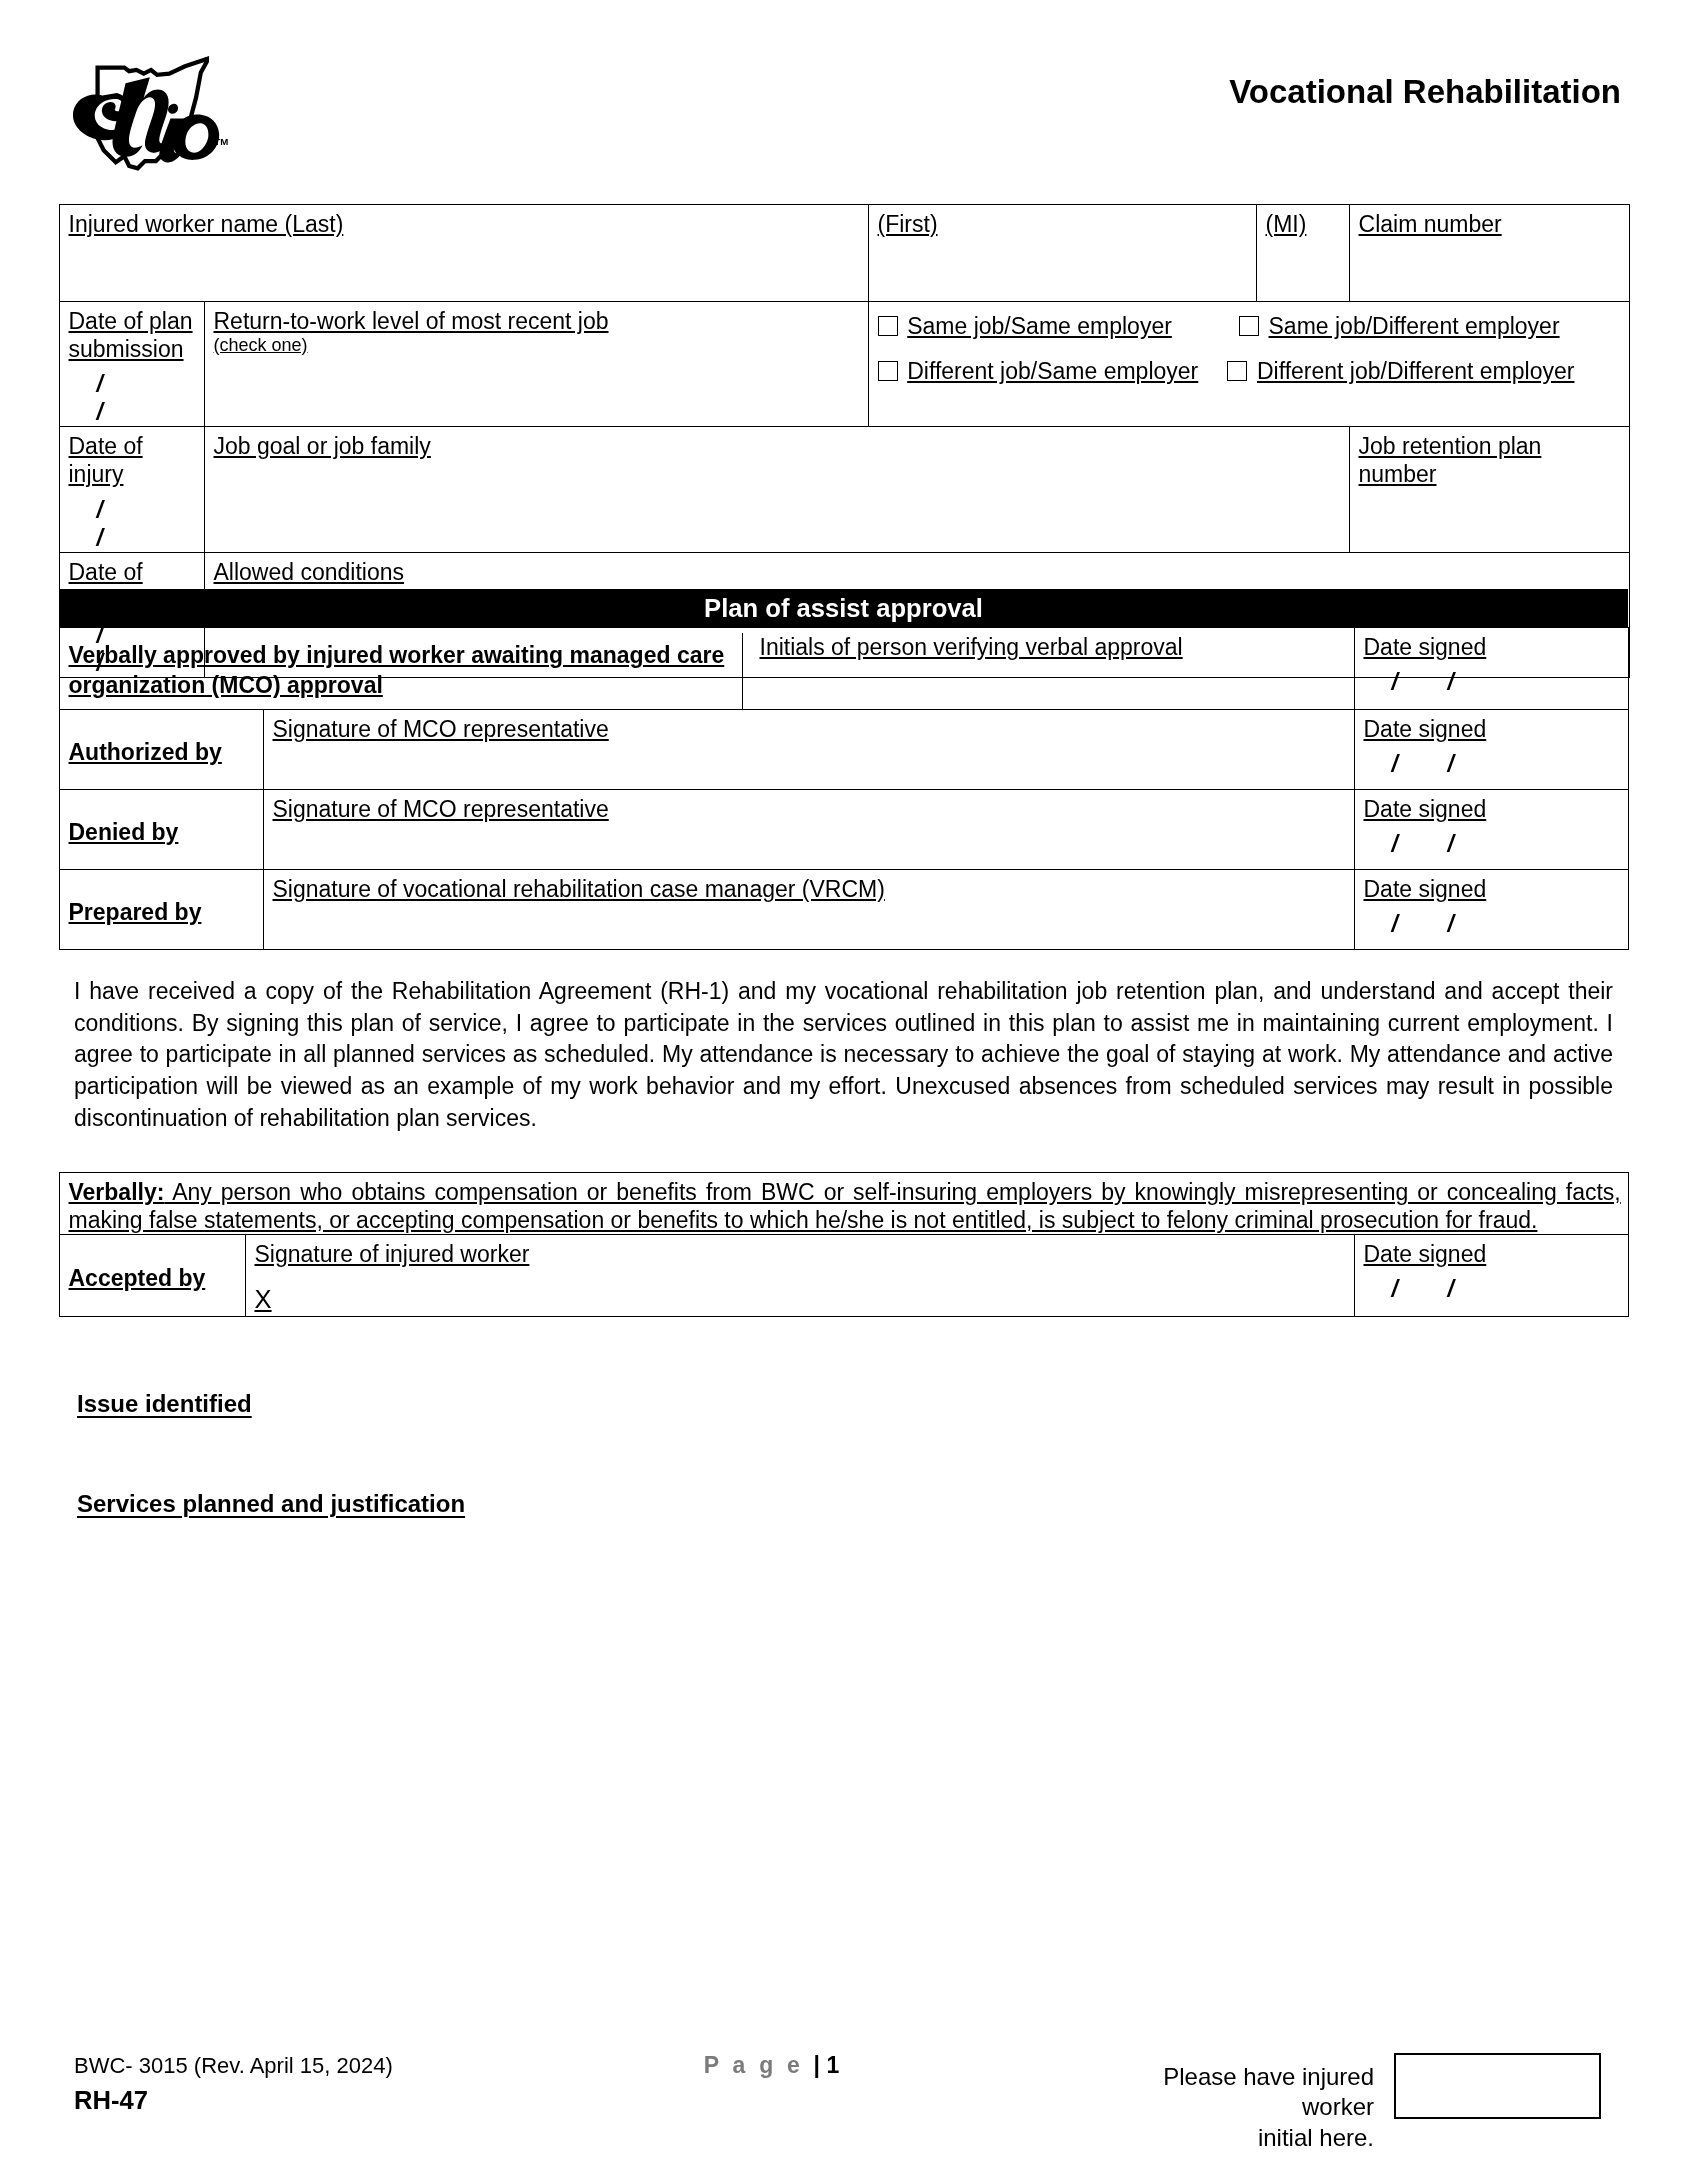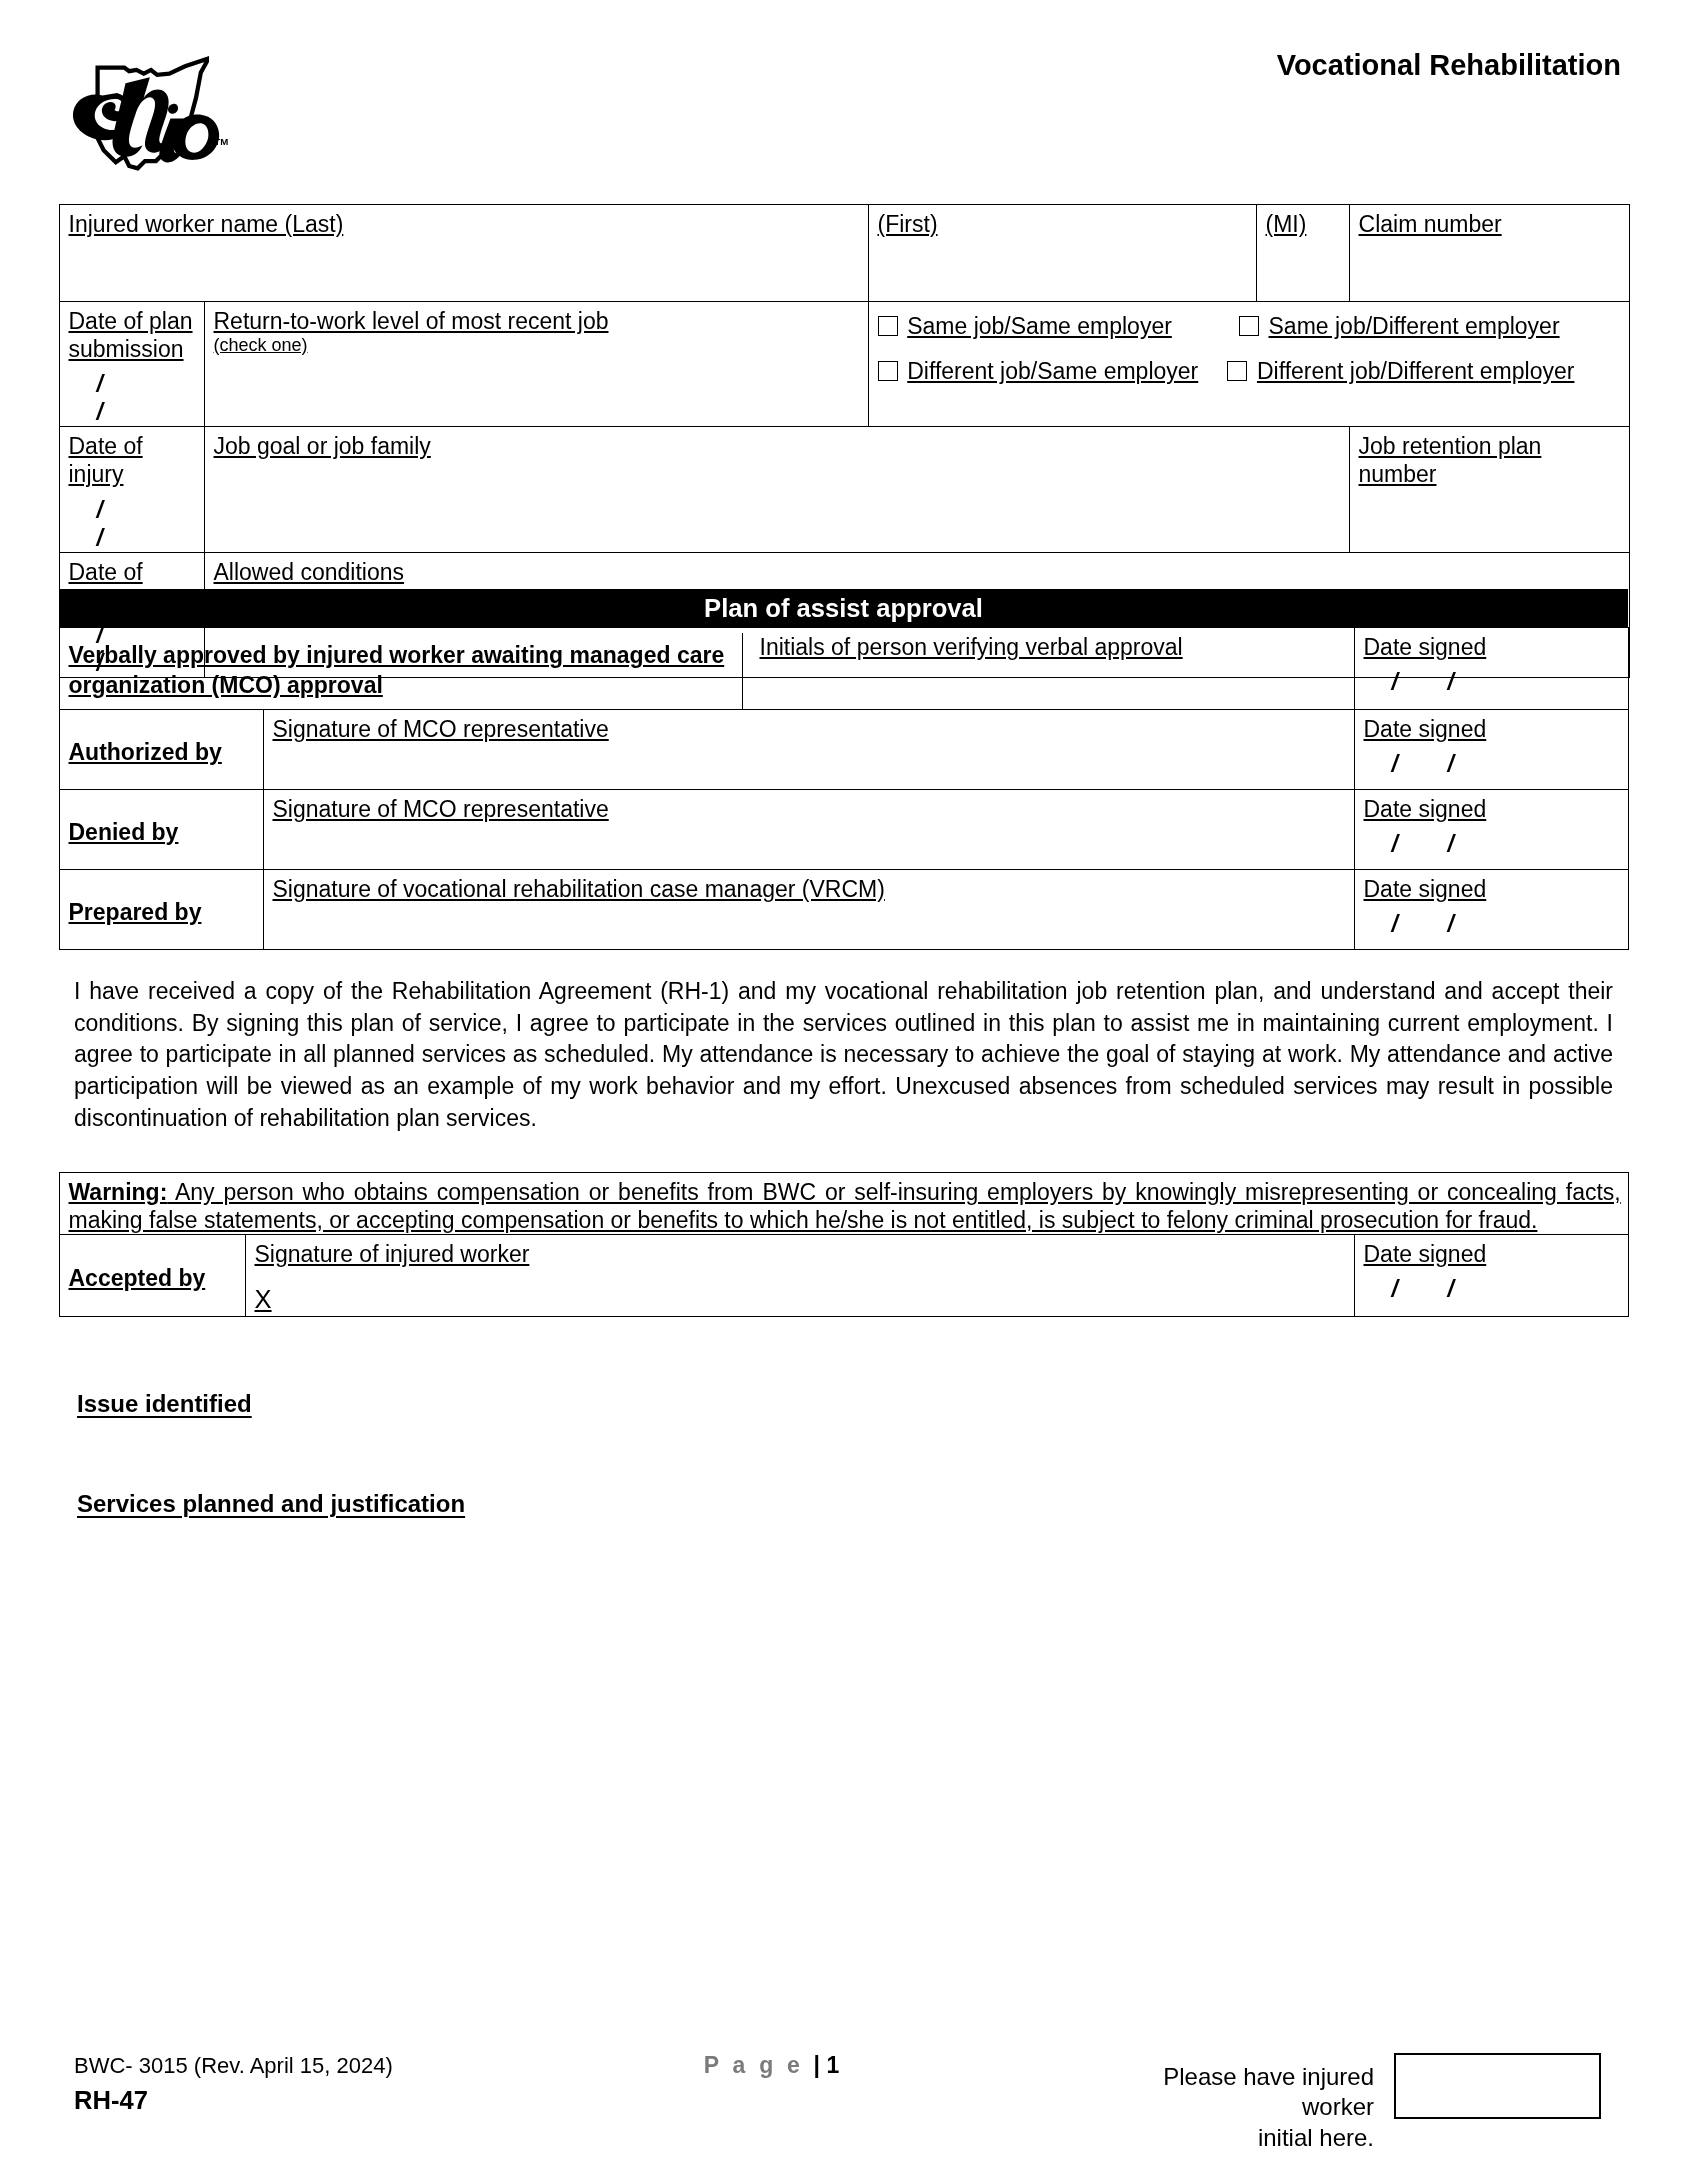--- a/index.html
+++ b/index.html
@@ -48,24 +48,24 @@
     margin-left: 23px;
     font-weight: bold;
     font-size: 36px;
     line-height: 1.12;
     letter-spacing: -0.3px;
   }
   .brand-text div { white-space: nowrap; }
 
   .doc-title {
     margin-right: 66px;
-    margin-top: 48px;
+    margin-top: 72px;
     text-align: right;
     font-weight: bold;
-    font-size: 29px;
+    font-size: 33px;
     line-height: 1.22;
   }
   .doc-title div { white-space: nowrap; }
 
   
   .ftable {
     position: absolute;
     border-collapse: collapse;
     table-layout: fixed;
     left: 59px;
@@ -401,21 +401,21 @@
 
   <table class="ftable" id="tbl-warning">
     <colgroup>
       <col style="width:186px">
       <col style="width:1109px">
       <col style="width:274px">
     </colgroup>
     <tbody>
       <tr>
         <td colspan="3" class="warn-cell">
-          <b>Warning:</b><span> Any person who obtains compensation or benefits from BWC or self-insuring employers by knowingly misrepresenting or concealing facts, making false statements, or accepting compensation or benefits to which he/she is not entitled, is subject to felony criminal prosecution for fraud.</span>
+          <b>Verbally:</b><span> Any person who obtains compensation or benefits from BWC or self-insuring employers by knowingly misrepresenting or concealing facts, making false statements, or accepting compensation or benefits to which he/she is not entitled, is subject to felony criminal prosecution for fraud.</span>
         </td>
       </tr>
       <tr>
         <td style="height:76px; vertical-align:middle">
           <span class="lbl-bold">Accepted by</span>
         </td>
         <td>
           <span class="lbl">Signature of injured worker</span>
           <span class="sig-x">X</span>
         </td>

